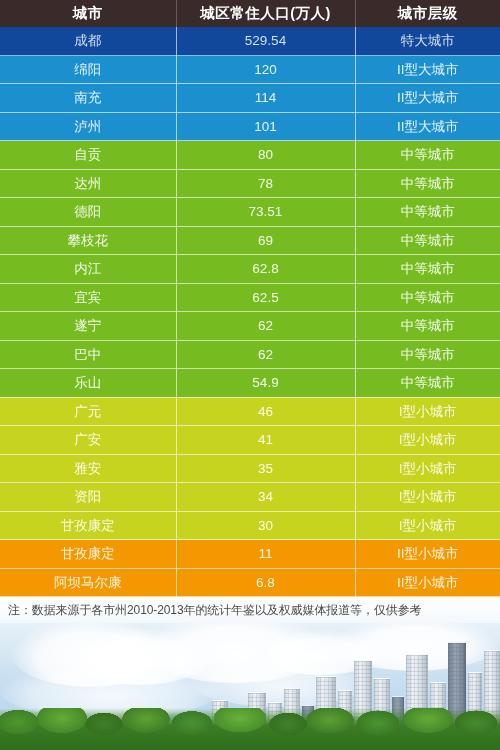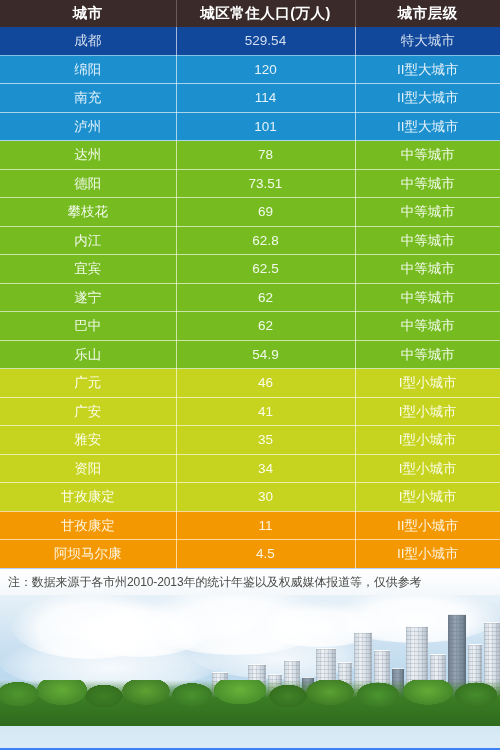--- a/index.html
+++ b/index.html
@@ -5,21 +5,21 @@
   * { box-sizing: border-box; margin: 0; padding: 0; }
   html, body {
     width: 500px; height: 750px;
     background: #ffffff;
     font-family: "Liberation Sans", "DejaVu Sans", sans-serif;
     overflow: hidden;
   }
   #page {
     position: relative;
     width: 500px; height: 750px;
-    background: #3b82f6;
+    background: #fca5a5;
   }
 
   
   .table {
     width: 500px;
     border-collapse: collapse;
     table-layout: fixed;
   }
   .table col.c-city  { width: 176px; }
   .table col.c-pop   { width: 179px; }
@@ -184,20 +184,25 @@
           <td>南充</td>
           <td>114</td>
           <td>II型大城市</td>
         </tr>
         <tr class="band-blue">
           <td>泸州</td>
           <td>101</td>
           <td>II型大城市</td>
         </tr>
         <tr class="band-green">
+          <td>自贡</td>
+          <td>80</td>
+          <td>中等城市</td>
+        </tr>
+        <tr class="band-green">
           <td>达州</td>
           <td>78</td>
           <td>中等城市</td>
         </tr>
         <tr class="band-green">
           <td>德阳</td>
           <td>73.51</td>
           <td>中等城市</td>
         </tr>
         <tr class="band-green">
@@ -255,21 +260,21 @@
           <td>30</td>
           <td>I型小城市</td>
         </tr>
         <tr class="band-orange">
           <td>甘孜康定</td>
           <td>11</td>
           <td>II型小城市</td>
         </tr>
         <tr class="band-orange">
           <td>阿坝马尔康</td>
-          <td>4.5</td>
+          <td>6.8</td>
           <td>II型小城市</td>
         </tr>
       </tbody>
   </table>
 
   <div class="note">注：数据来源于各市州2010-2013年的统计年鉴以及权威媒体报道等，仅供参考</div>
 
   <div class="photo">
     <div class="sky"></div>
 

